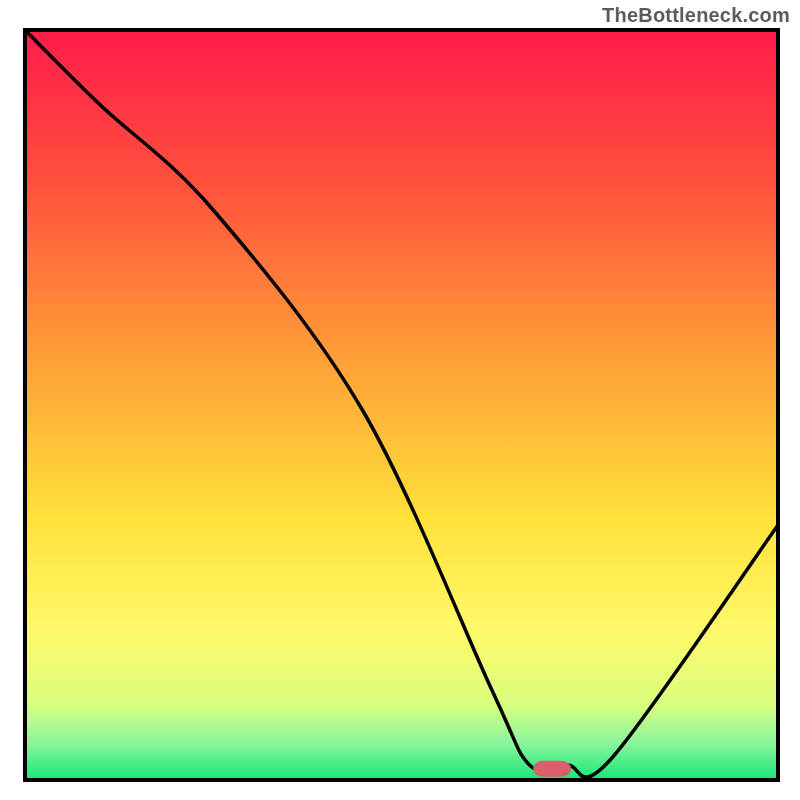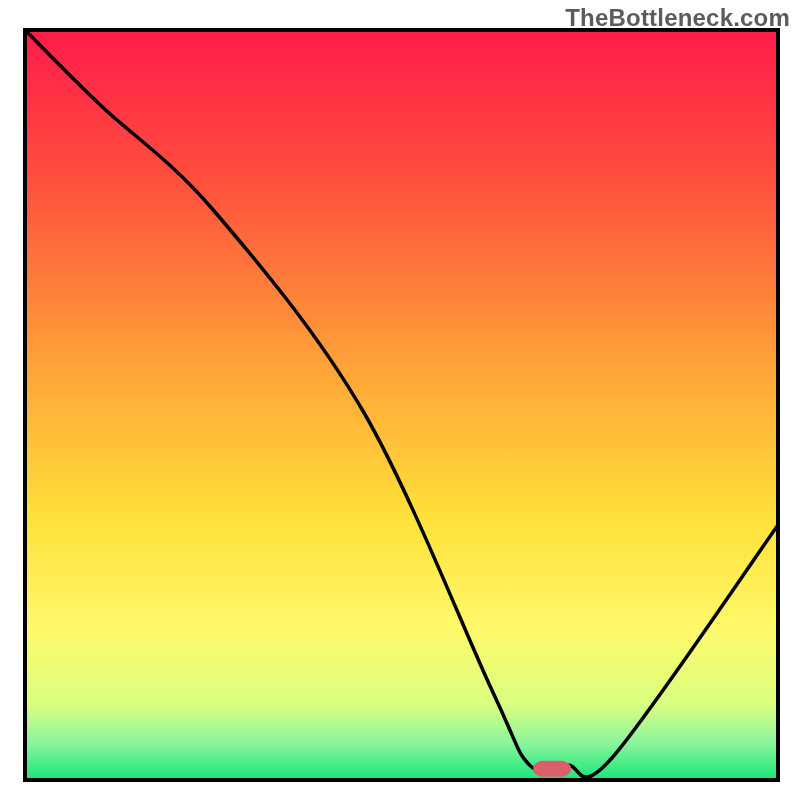--- a/index.html
+++ b/index.html
@@ -12,21 +12,21 @@
   }
   .container {
     position: relative;
     width: 800px;
     height: 800px;
   }
   .watermark {
     position: absolute;
     top: 4px;
     right: 10px;
-    font-size: 24px;
+    font-size: 20px;
     font-weight: 600;
     color: #5c5c5c;
     letter-spacing: 0.2px;
   }
   svg {
     display: block;
   }
 </style>
 </head>
 <body>

